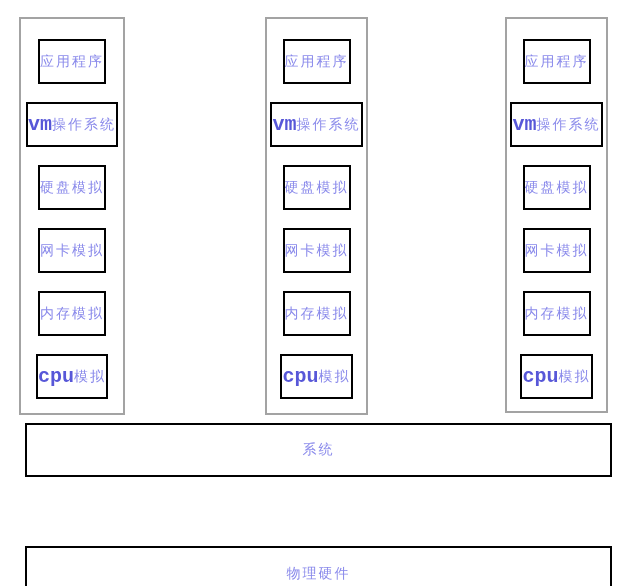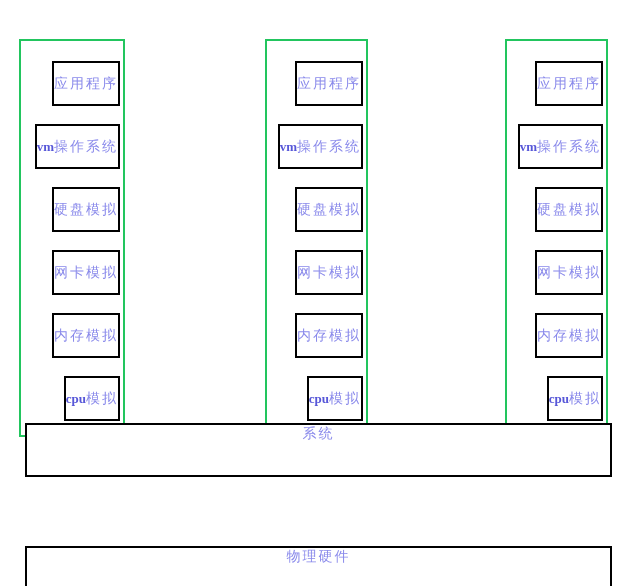--- a/index.html
+++ b/index.html
@@ -10,29 +10,28 @@
   .canvas {
     position: relative;
     width: 633px;
     height: 586px;
     background: #ffffff;
     overflow: hidden;
   }
   .stack-column {
     position: absolute;
     top: 17px;
-    border: 2px solid #22c55e;
+    border: 2px solid #a3a3a3;
     background: #ffffff;
     box-sizing: border-box;
     display: flex;
     flex-direction: column;
-    align-items: flex-end;
+    align-items: center;
     padding: 20px 3px 0 3px;
     gap: 18px;
-    margin-top: 22px;
   }
   .col-1 { left: 19px;  width: 106px; height: 398px; }
   .col-2 { left: 265px; width: 103px; height: 398px; }
   .col-3 { left: 505px; width: 103px; height: 396px; }
   .layer-box {
     flex: 0 0 45px;
     height: 45px;
     border: 2px solid #000000;
     background: #ffffff;
     box-sizing: border-box;
@@ -44,34 +43,34 @@
   }
   .cjk-text {
     color: #8a8aeb;
     font-size: 14px;
     letter-spacing: 2px;
     font-family: "Liberation Serif", "DejaVu Serif", serif;
   }
   .latin-text {
     color: #5757d8;
     font-weight: bold;
-    font-size: 13px;
+    font-size: 20px;
     letter-spacing: 0;
-    font-family: Liberation Serif, serif;
+    font-family: Liberation Mono, monospace;
   }
   .latin-text:empty { display: none; }
   .wide-bar {
     position: absolute;
     left: 25px;
     width: 587px;
     border: 2px solid #000000;
     background: #ffffff;
     box-sizing: border-box;
     display: flex;
-    align-items: flex-start;
+    align-items: center;
     justify-content: center;
   }
   .bar-system   { top: 423px; height: 54px; }
   .bar-hardware { top: 502px; height: 55px; margin-top: 44px; }
 </style>
 </head>
 <body>
 
 <div class="canvas">
 

